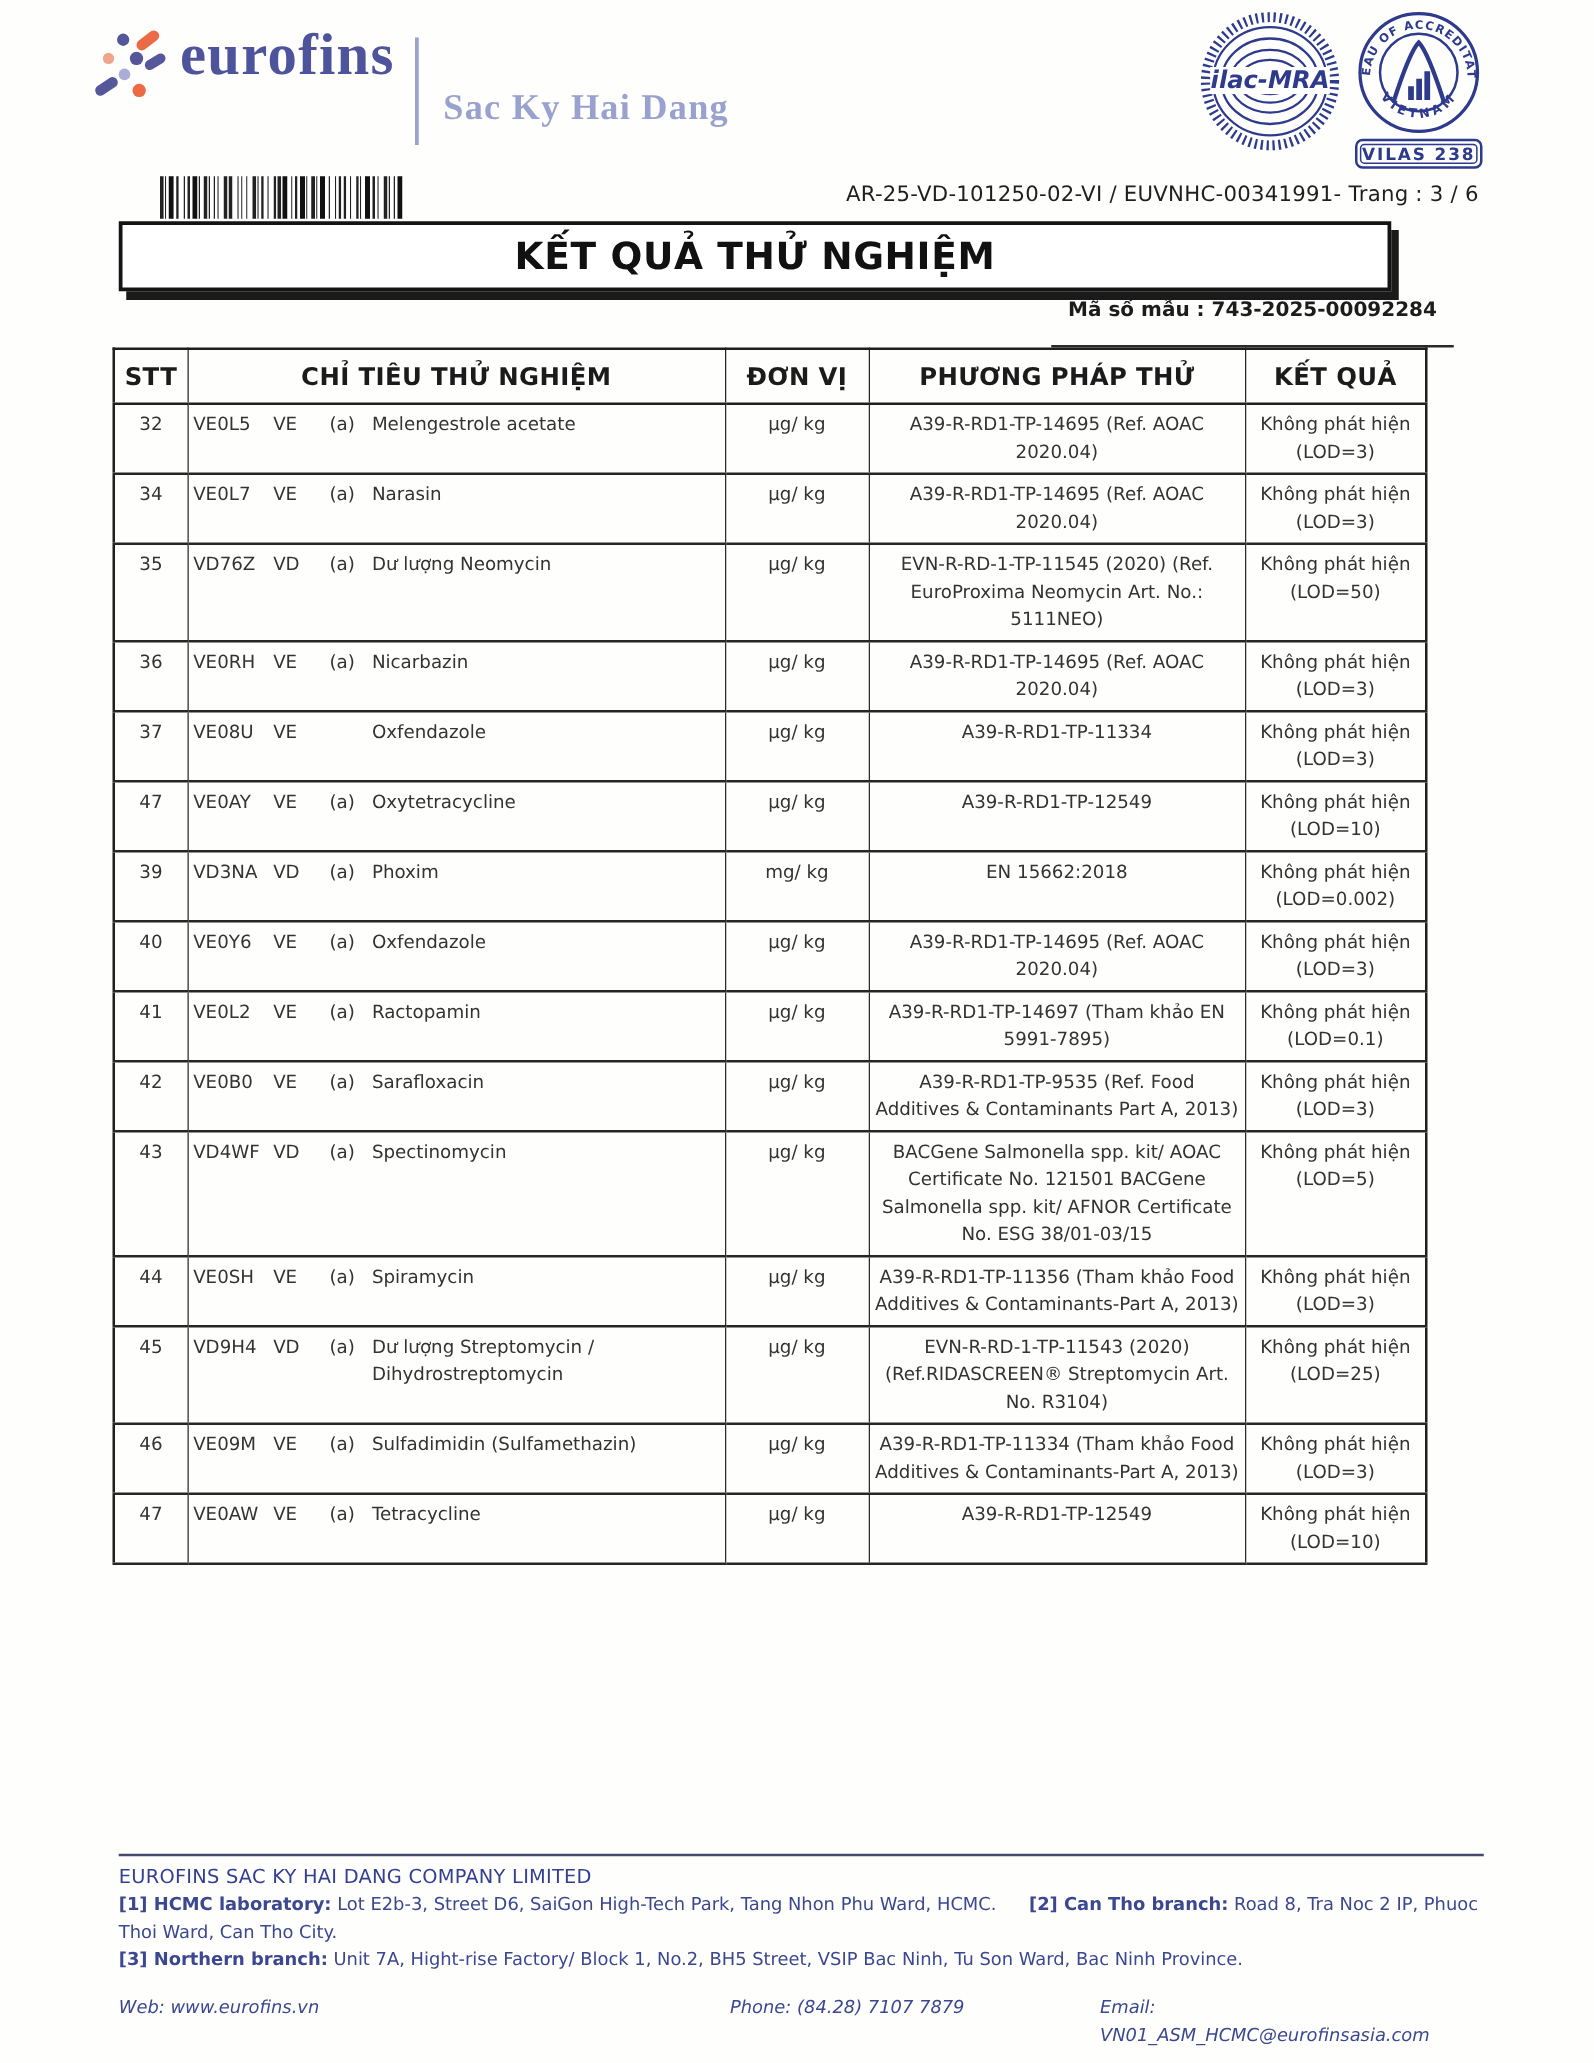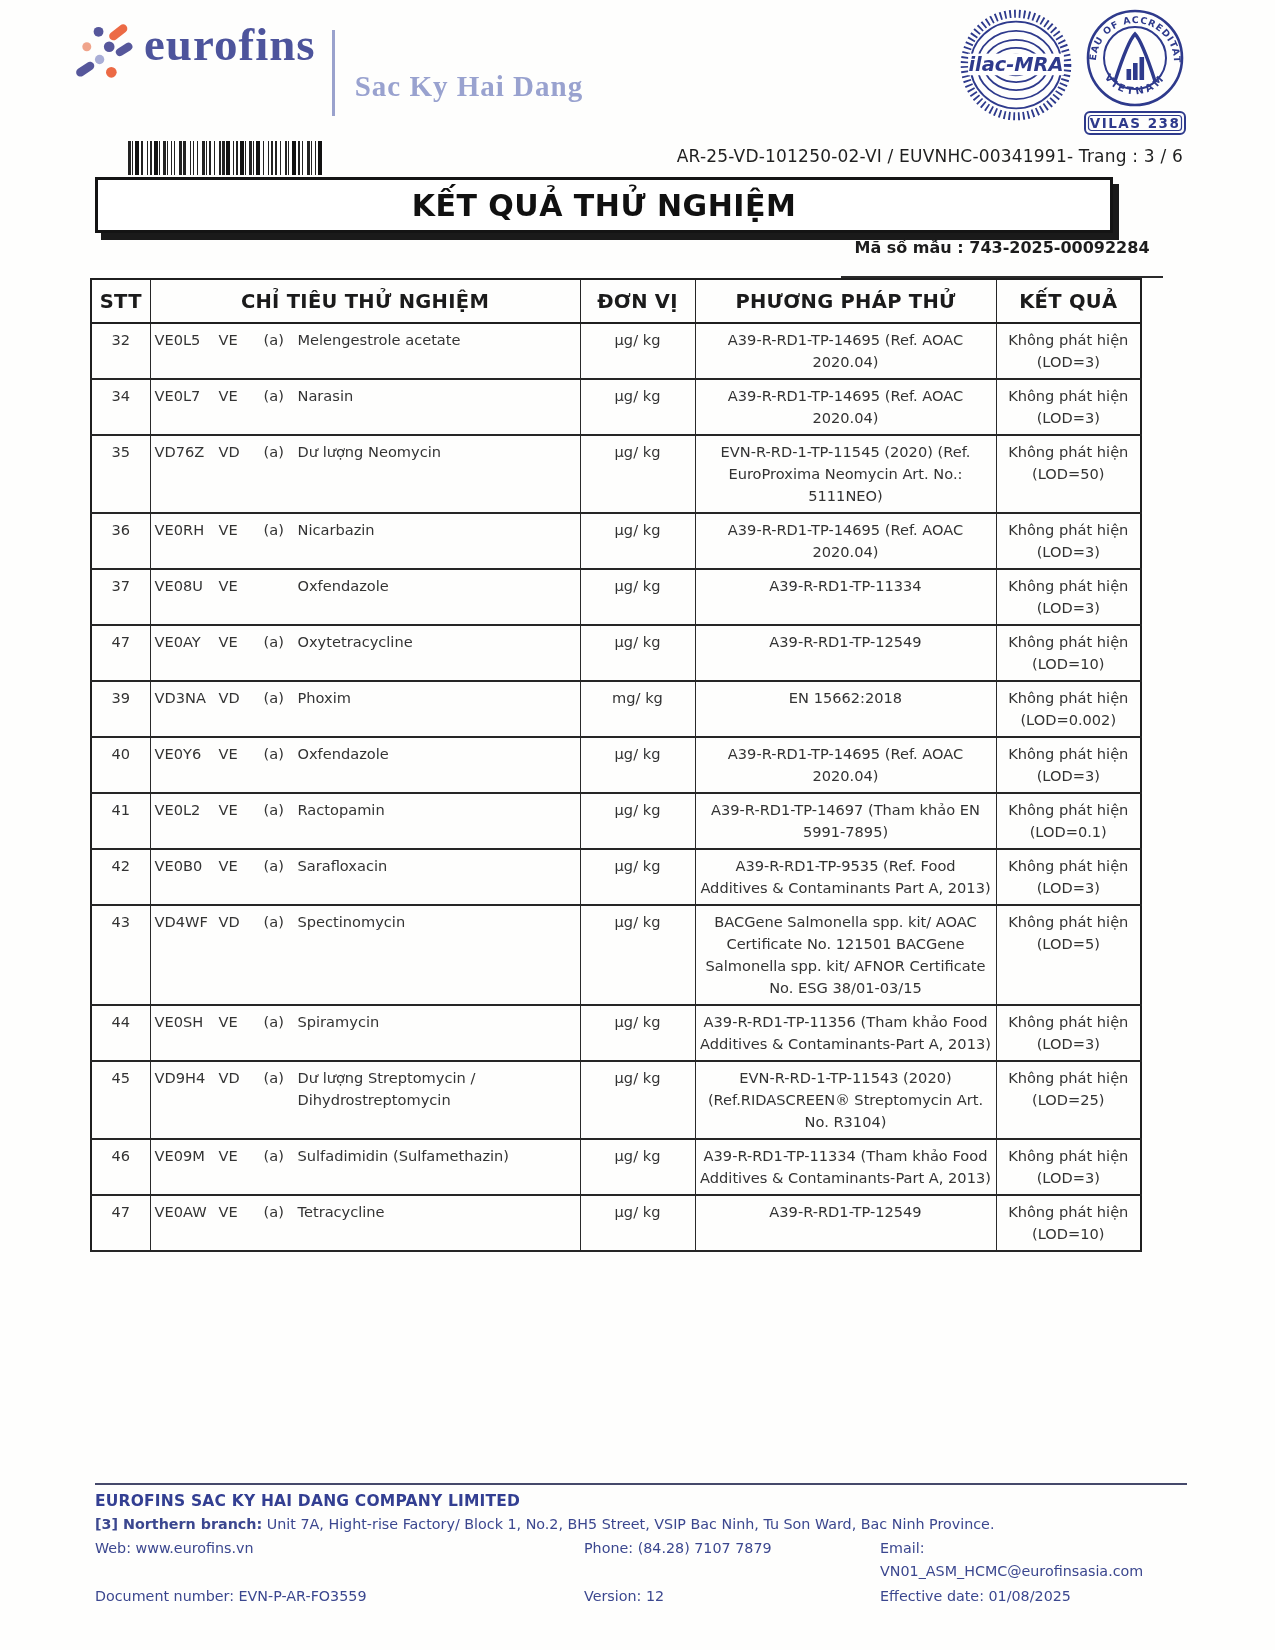--- a/index.html
+++ b/index.html
@@ -57,25 +57,25 @@
   .name-flex .f-code{width:64px;flex:none;}
   .name-flex .f-type{width:45px;flex:none;}
   .name-flex .f-mark{width:34px;flex:none;}
   .name-flex .f-name{flex:1;padding-right:6px;}
   td.c-unit{text-align:center;}
   td.c-method{text-align:center;padding:5px 10px;}
   td.c-result{text-align:center;}
   
   .footer{position:absolute;left:95px;top:1483px;width:1092px;color:#3b478f;}
   .footer-rule{border-top:2.5px solid #45496b;margin-bottom:7px;}
-  .f-company{font-weight:700;font-size:15.5px;color:#333f92;margin-bottom:3px;letter-spacing:.2px;}
+  .f-company{font-weight:400;font-size:15.5px;color:#333f92;margin-bottom:3px;letter-spacing:.2px;}
   .f-line{font-size:14.3px;line-height:22px;}
   .f-line b{font-weight:700;}
   .f-gap{display:inline-block;width:26px;}
-  .f-grid{display:grid;grid-template-columns:489px 296px auto;font-size:14.3px;line-height:23px;margin-top:2px;}
+  .f-grid{display:grid;grid-template-columns:489px 296px auto;font-size:14.3px;line-height:23px;margin-top:16px;font-style:italic;}
 </style>
 </head>
 <body>
 
 <div class="brand-row">
   <svg class="dots" viewBox="0 0 60 54" aria-hidden="true">
     <circle cx="23" cy="9" r="4.6" fill="#56579b"></circle>
     <line x1="37" y1="13" x2="46" y2="6" stroke="#ec6a45" stroke-width="8" stroke-linecap="round"></line>
     <circle cx="12" cy="23" r="4.2" fill="#f0a48b"></circle>
     <circle cx="33" cy="23" r="5" fill="#56579b"></circle>
@@ -519,20 +519,21 @@
       <div>Không phát hiện</div>
       <div>(LOD=10)</div>
     </td>
   </tr>
 </tbody>
 </table>
 
 <div class="footer">
   <div class="footer-rule"></div>
   <div class="f-company">EUROFINS SAC KY HAI DANG COMPANY LIMITED</div>
+  <div class="f-line"><b>[1]  HCMC laboratory:</b><span> Lot E2b-3, Street D6, SaiGon High-Tech Park, Tang Nhon Phu Ward, HCMC.</span><span class="f-gap"></span><b>[2]  Can Tho branch:</b><span> Road 8, Tra Noc 2 IP, Phuoc Thoi Ward, Can Tho City.</span></div>
   <div class="f-line"><b>[3]  Northern branch:</b><span> Unit 7A, Hight-rise Factory/ Block 1, No.2, BH5 Street, VSIP Bac Ninh, Tu Son Ward, Bac Ninh Province.</span></div>
   <div class="f-grid">
     <div>Web: www.eurofins.vn</div>
     <div>Phone: (84.28) 7107 7879</div>
     <div>Email: VN01_ASM_HCMC@eurofinsasia.com</div>
   </div>
   <div class="f-grid">
     <div>Document number: EVN-P-AR-FO3559</div>
     <div>Version: 12</div>
     <div>Effective date: 01/08/2025</div>

